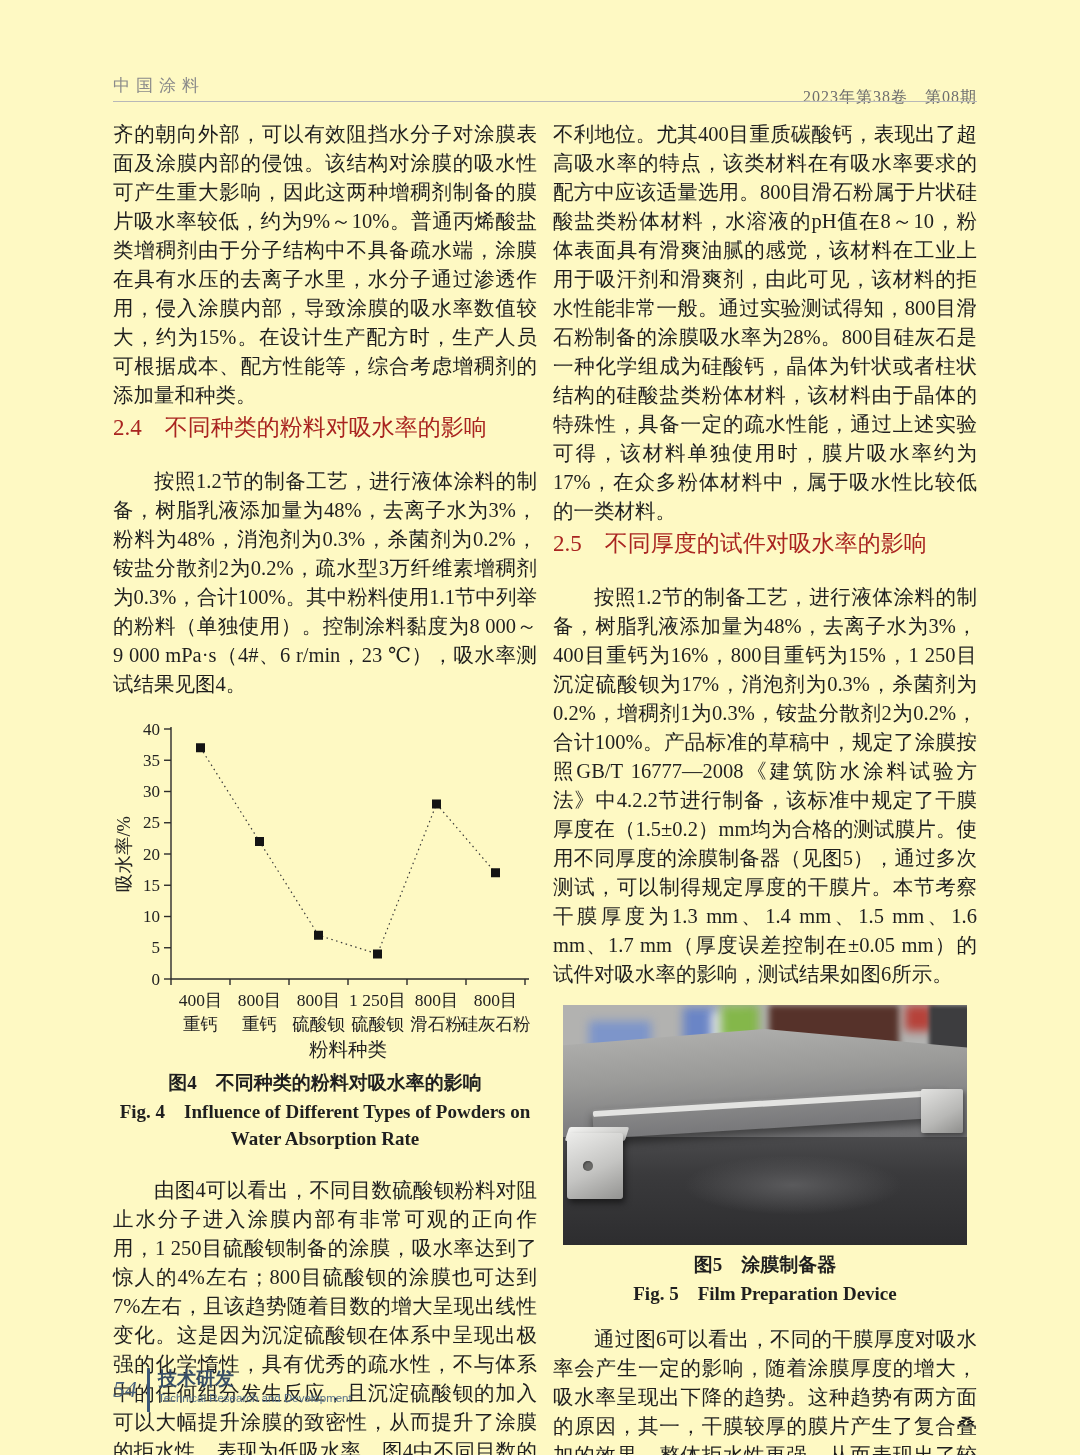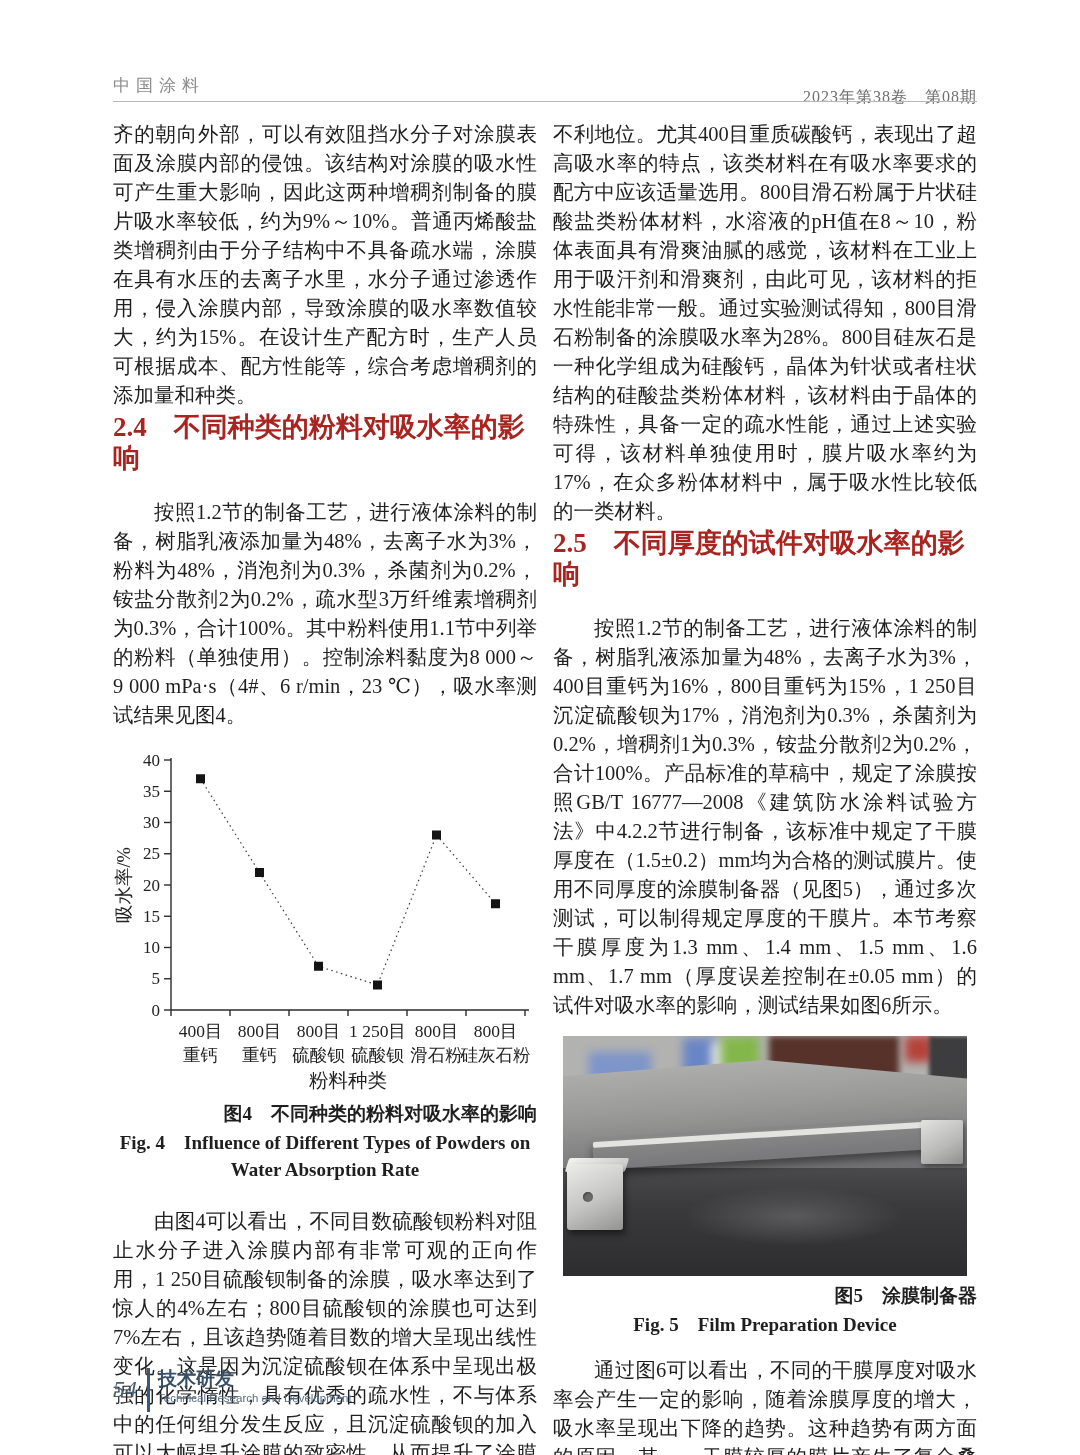--- a/index.html
+++ b/index.html
@@ -1,54 +1,54 @@
 <!DOCTYPE html>
 <html><head>
 <meta charset="utf-8">
 <style>
   html,body{margin:0;padding:0;background:#e8e8e8;}
   .page{
     position:relative;
     width:1080px;height:1455px;
     margin:0 auto;
-    background:#ffffff;
+    background:#fef9c3;
     font-family:"Liberation Serif","DejaVu Serif",serif;
     color:#1f1f1f;
     overflow:hidden;
   }
   
   .hdr-left{position:absolute;left:113px;top:74px;font-size:17px;color:#8a8a8a;letter-spacing:6px;}
   .hdr-right{position:absolute;right:103px;top:87px;font-size:16px;color:#6e6e6e;letter-spacing:1px;}
   .hdr-rule{position:absolute;left:113px;right:103px;top:101px;height:1px;background:#b8b8b8;}
   
   .col{position:absolute;top:120px;width:424px;font-size:20.5px;line-height:29px;text-align:justify;}
   .col-left{left:113px;}
   .col-right{left:553px;}
   .para{margin:0;}
   .para.indent{text-indent:2em;margin-top:24px;}
   .sec-heading{
     margin:2px 0 2px 0;
-    font-weight:bold;
+    font-weight:normal;
     color:#a92420;
-    font-size:27px;
+    font-size:23px;
     line-height:31px;
     text-align:left;
   }
   
   .chart-wrap{margin:14px 0 4px 0;}
   .chart-wrap svg{display:block;}
   .ax{stroke:#2b2b2b;stroke-width:1.4;fill:none;}
   .dline{fill:none;stroke:#3a3a3a;stroke-width:1.2;stroke-dasharray:1.5 3.5;}
   .mk{fill:#141414;}
   .tick{font-family:"Liberation Serif","DejaVu Serif",serif;font-size:17px;fill:#222;}
   .cat{font-family:"Liberation Serif","DejaVu Serif",serif;font-size:17.5px;fill:#222;}
   .xlab{font-family:"Liberation Serif","DejaVu Serif",serif;font-size:19.5px;fill:#222;}
   .ylab{font-family:"Liberation Serif","DejaVu Serif",serif;font-size:18.5px;fill:#222;}
   .fig-cap{margin:2px 0 0 0;text-align:center;font-weight:bold;font-size:19px;line-height:27px;text-indent:0;}
-  .fig-cap.zh{margin-top:6px;text-align:right;}
+  .fig-cap.zh{margin-top:6px;}
   .fig-cap.en{margin-bottom:10px;}
   
   .photo{
     position:relative;width:404px;height:240px;margin:16px auto 0 auto;
     overflow:hidden;background:#9a9a98;
   }
   .photo *{position:absolute;}
   .ph-top{left:0;top:0;width:404px;height:96px;background:#b2b2b0;}
   .blob{filter:blur(5px);}
   .b-blue1{left:26px;top:16px;width:62px;height:44px;background:#7d95ca;}

